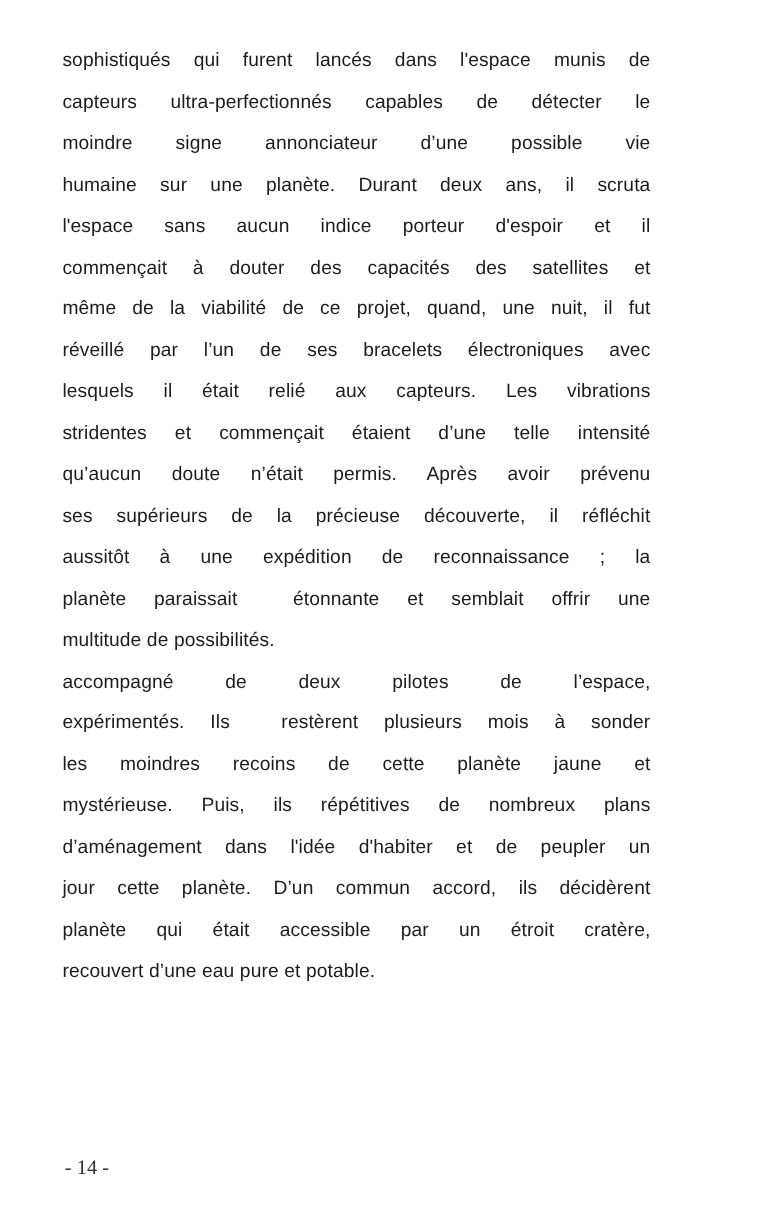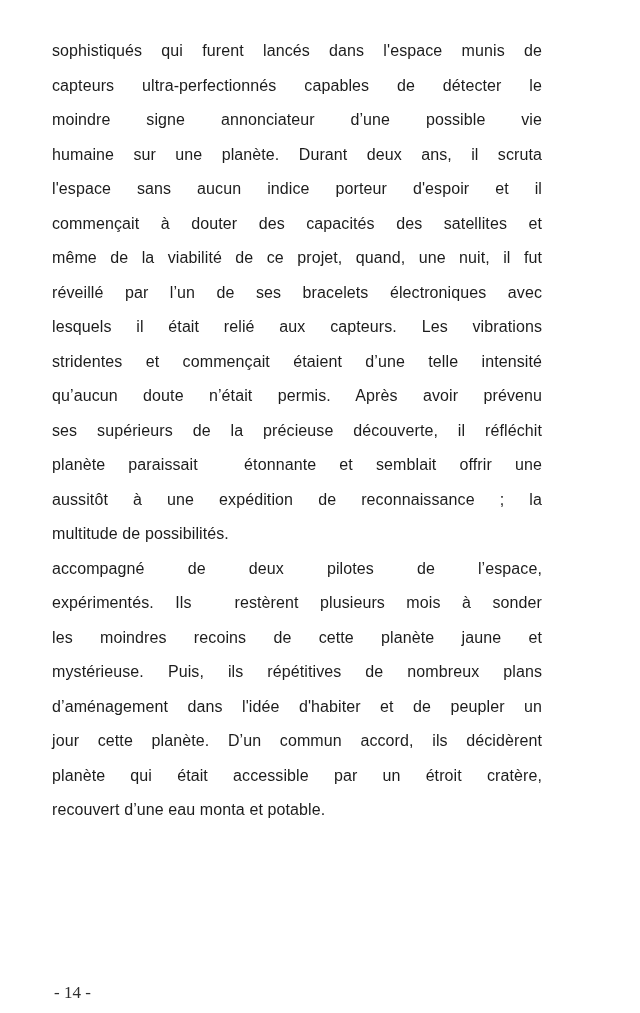--- a/index.html
+++ b/index.html
@@ -34,21 +34,20 @@
     text-align: center;
     text-align-last: left;
   }
   .footer-page-number {
     position: absolute;
     left: 54px;
     top: 963px;
     font-family: "Liberation Serif", serif;
     font-size: 17px;
     color: #2e2e2e;
-    margin-top: 20px;
   }
 </style>
 </head>
 <body>
 
 <div class="page">
 
   <div class="text-column">
 
     <div>
@@ -57,33 +56,33 @@
       <div class="line">moindre signe annonciateur d’une possible vie</div>
       <div class="line">humaine sur une planète. Durant deux ans, il scruta</div>
       <div class="line">l'espace sans aucun indice porteur d'espoir et il</div>
       <div class="line">commençait à douter des capacités des satellites et</div>
       <div class="line">même de la viabilité de ce projet, quand, une nuit, il fut</div>
       <div class="line">réveillé par l’un de ses bracelets électroniques avec</div>
       <div class="line">lesquels il était relié aux capteurs. Les vibrations</div>
       <div class="line">stridentes et commençait étaient d’une telle intensité</div>
       <div class="line">qu’aucun doute n’était permis. Après avoir prévenu</div>
       <div class="line">ses supérieurs de la précieuse découverte, il réfléchit</div>
+      <div class="line">aussitôt à une expédition de reconnaissance ; la</div>
       <div class="line">planète paraissait &nbsp;étonnante et semblait offrir une</div>
-      <div class="line">aussitôt à une expédition de reconnaissance ; la</div>
       <div class="line para-end">multitude de possibilités.</div>
     </div>
 
     <div>
       <div class="line">accompagné de deux pilotes de l’espace,</div>
       <div class="line">expérimentés. Ils &nbsp;restèrent plusieurs mois à sonder</div>
       <div class="line">les moindres recoins de cette planète jaune et</div>
       <div class="line">mystérieuse. Puis, ils répétitives de nombreux plans</div>
       <div class="line">d’aménagement dans l'idée d'habiter et de peupler un</div>
       <div class="line">jour cette planète. D’un commun accord, ils décidèrent</div>
       <div class="line">planète qui était accessible par un étroit cratère,</div>
-      <div class="line para-end">recouvert d’une eau monta et potable.</div>
+      <div class="line para-end">recouvert d’une eau pure et potable.</div>
     </div>
 
   </div>
 
   <div class="footer-page-number">- 14 -</div>
 
 </div>
 
 </body></html>

